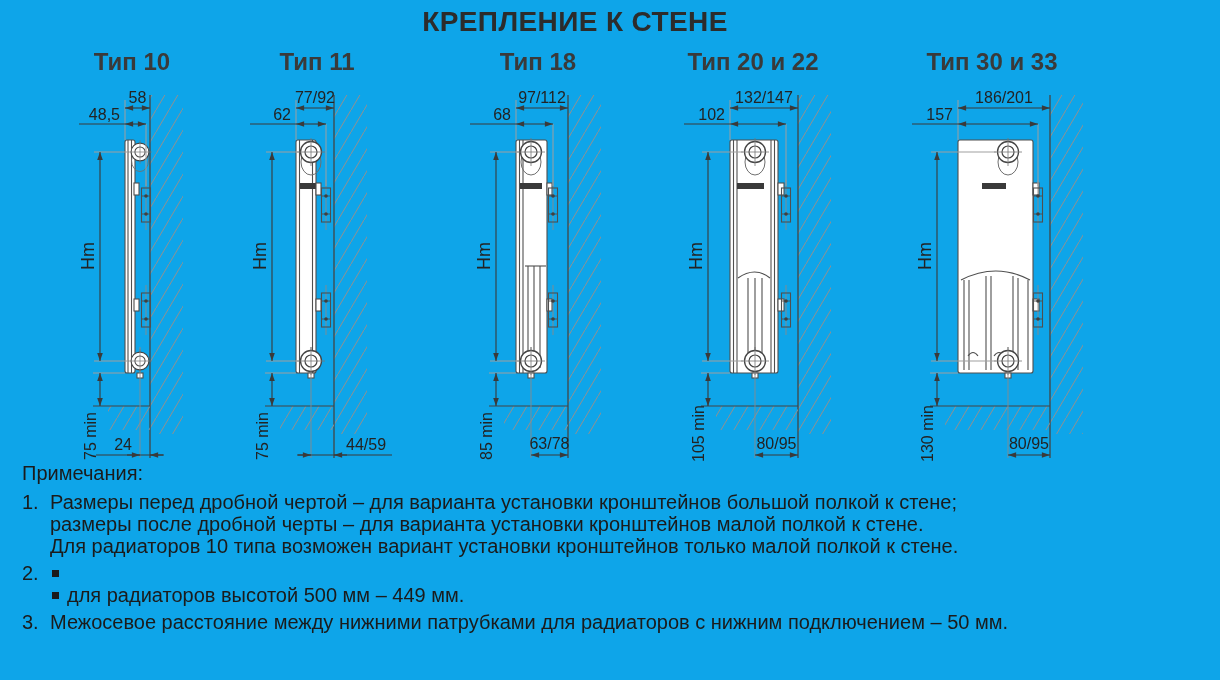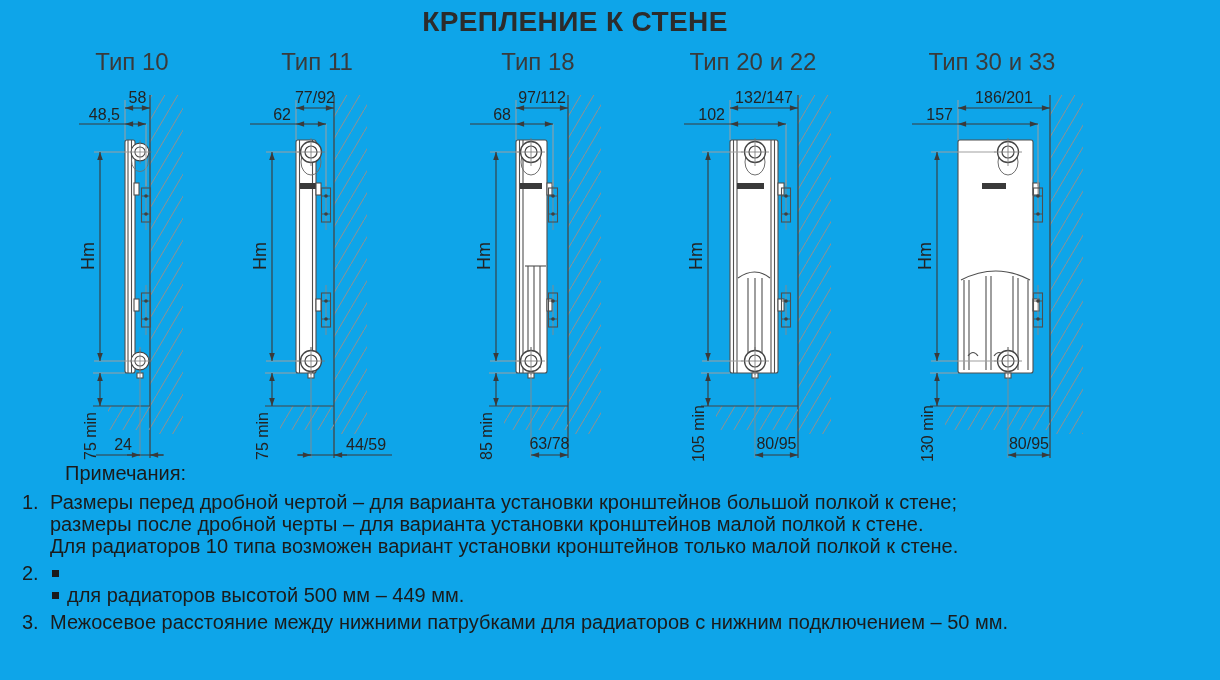--- a/index.html
+++ b/index.html
@@ -1,26 +1,26 @@
 <!DOCTYPE html>
 <html><head>
 <meta charset="utf-8">
 <style>
   html,body{margin:0;padding:0;background:#fff;}
   .page{position:relative;width:1220px;height:680px;background:#0ea5e9;overflow:hidden;
         font-family:"Liberation Sans",sans-serif;color:#1b1b1b;}
   .main-title{position:absolute;top:6px;left:0;width:1150px;text-align:center;
         font-size:28px;font-weight:800;letter-spacing:.4px;color:#2c2c2c;}
   .fig-title{position:absolute;top:48px;transform:translateX(-50%);font-size:24px;
-        font-weight:400;color:#3a3a3a;white-space:nowrap;}
+        font-weight:700;color:#3a3a3a;white-space:nowrap;}
   svg.diagram{position:absolute;left:0;top:0;}
   svg .dim{font-family:"Liberation Sans",sans-serif;font-size:16px;fill:#232323;}
   svg .hm{font-size:18px;}
   .notes{position:absolute;left:22px;top:462px;width:1186px;font-size:20px;line-height:22px;}
-  .notes .heading{margin-bottom:7px;margin-left:43px;}
+  .notes .heading{margin-bottom:7px;}
   .note-item{display:flex;align-items:flex-start;margin-top:5px;}
   .note-num{flex:0 0 28px;}
   .nbody{flex:1;}
   .sq{display:inline-block;width:7px;height:7px;background:#1b1b1b;margin:0 8px 2px 2px;vertical-align:middle;}
 </style>
 </head>
 <body>
 
 <div class="page">
 

